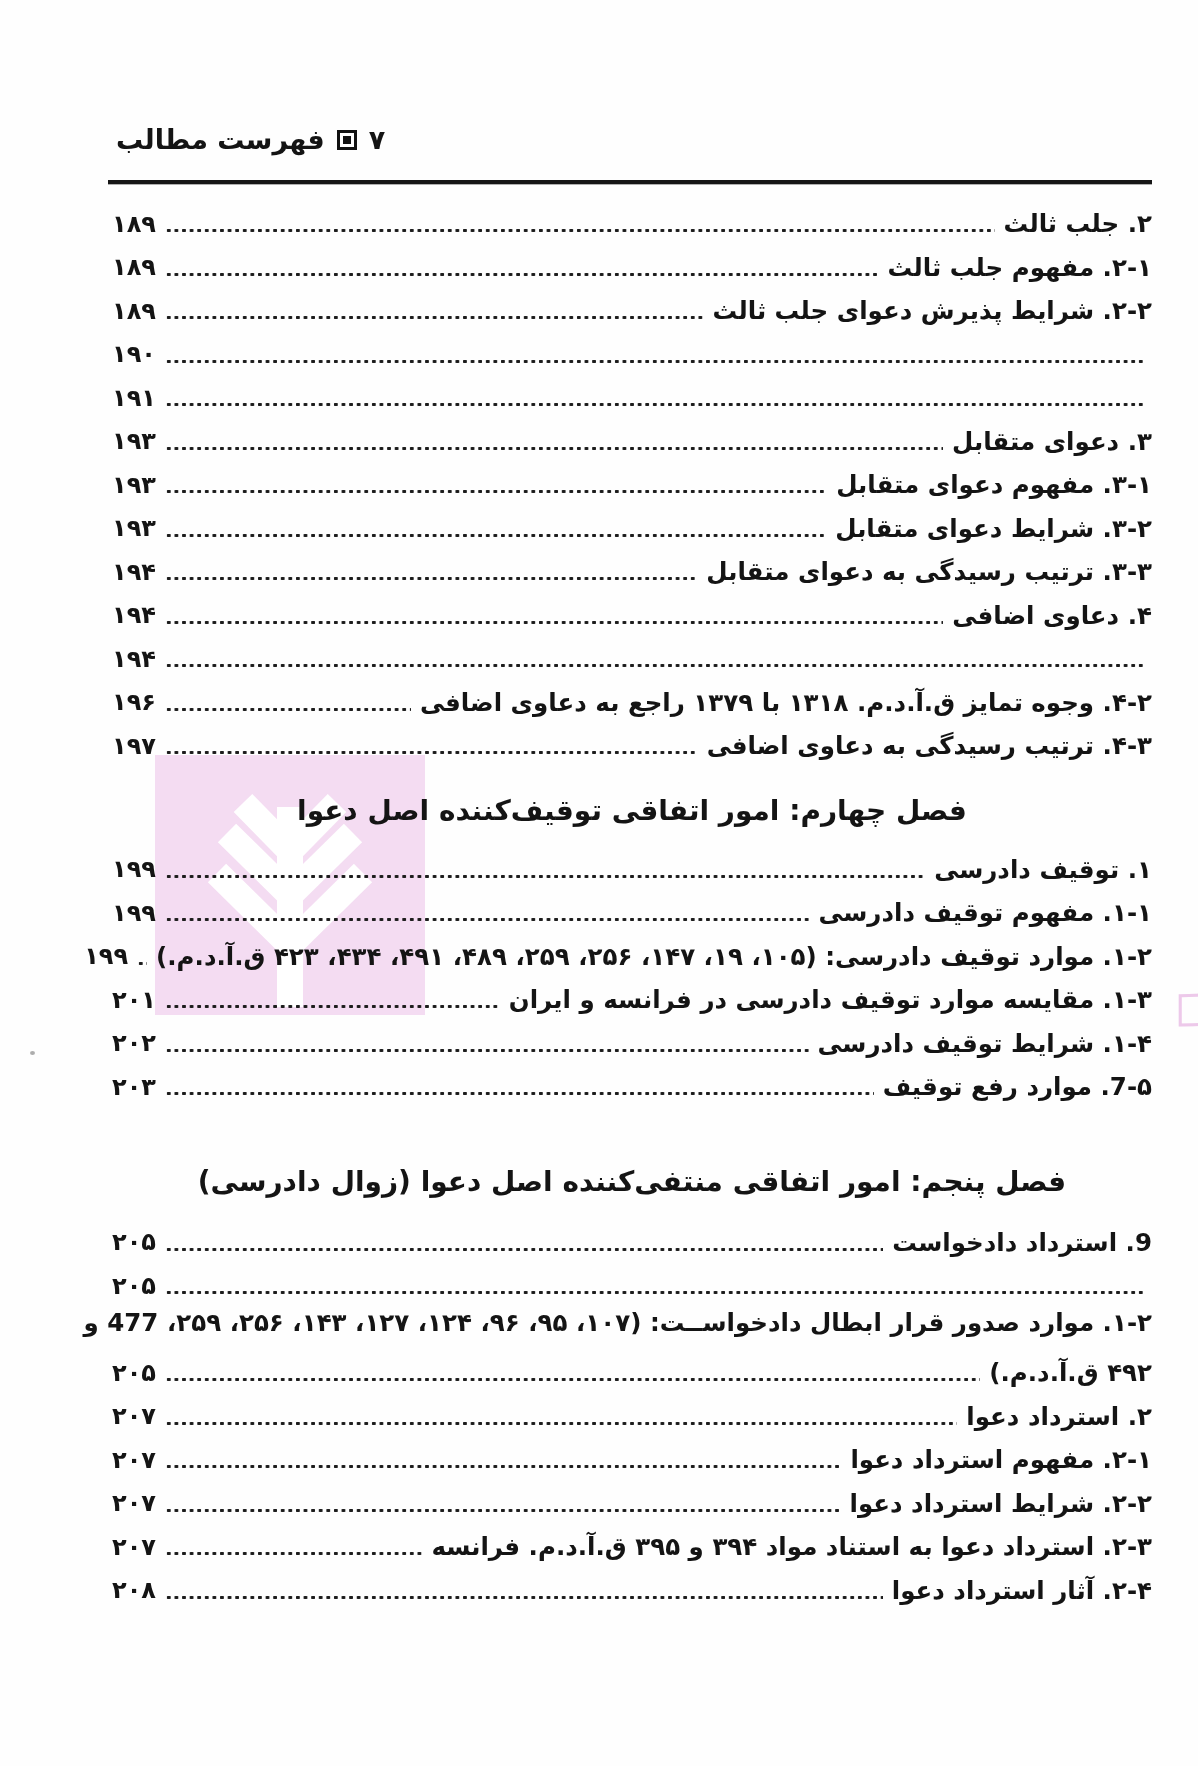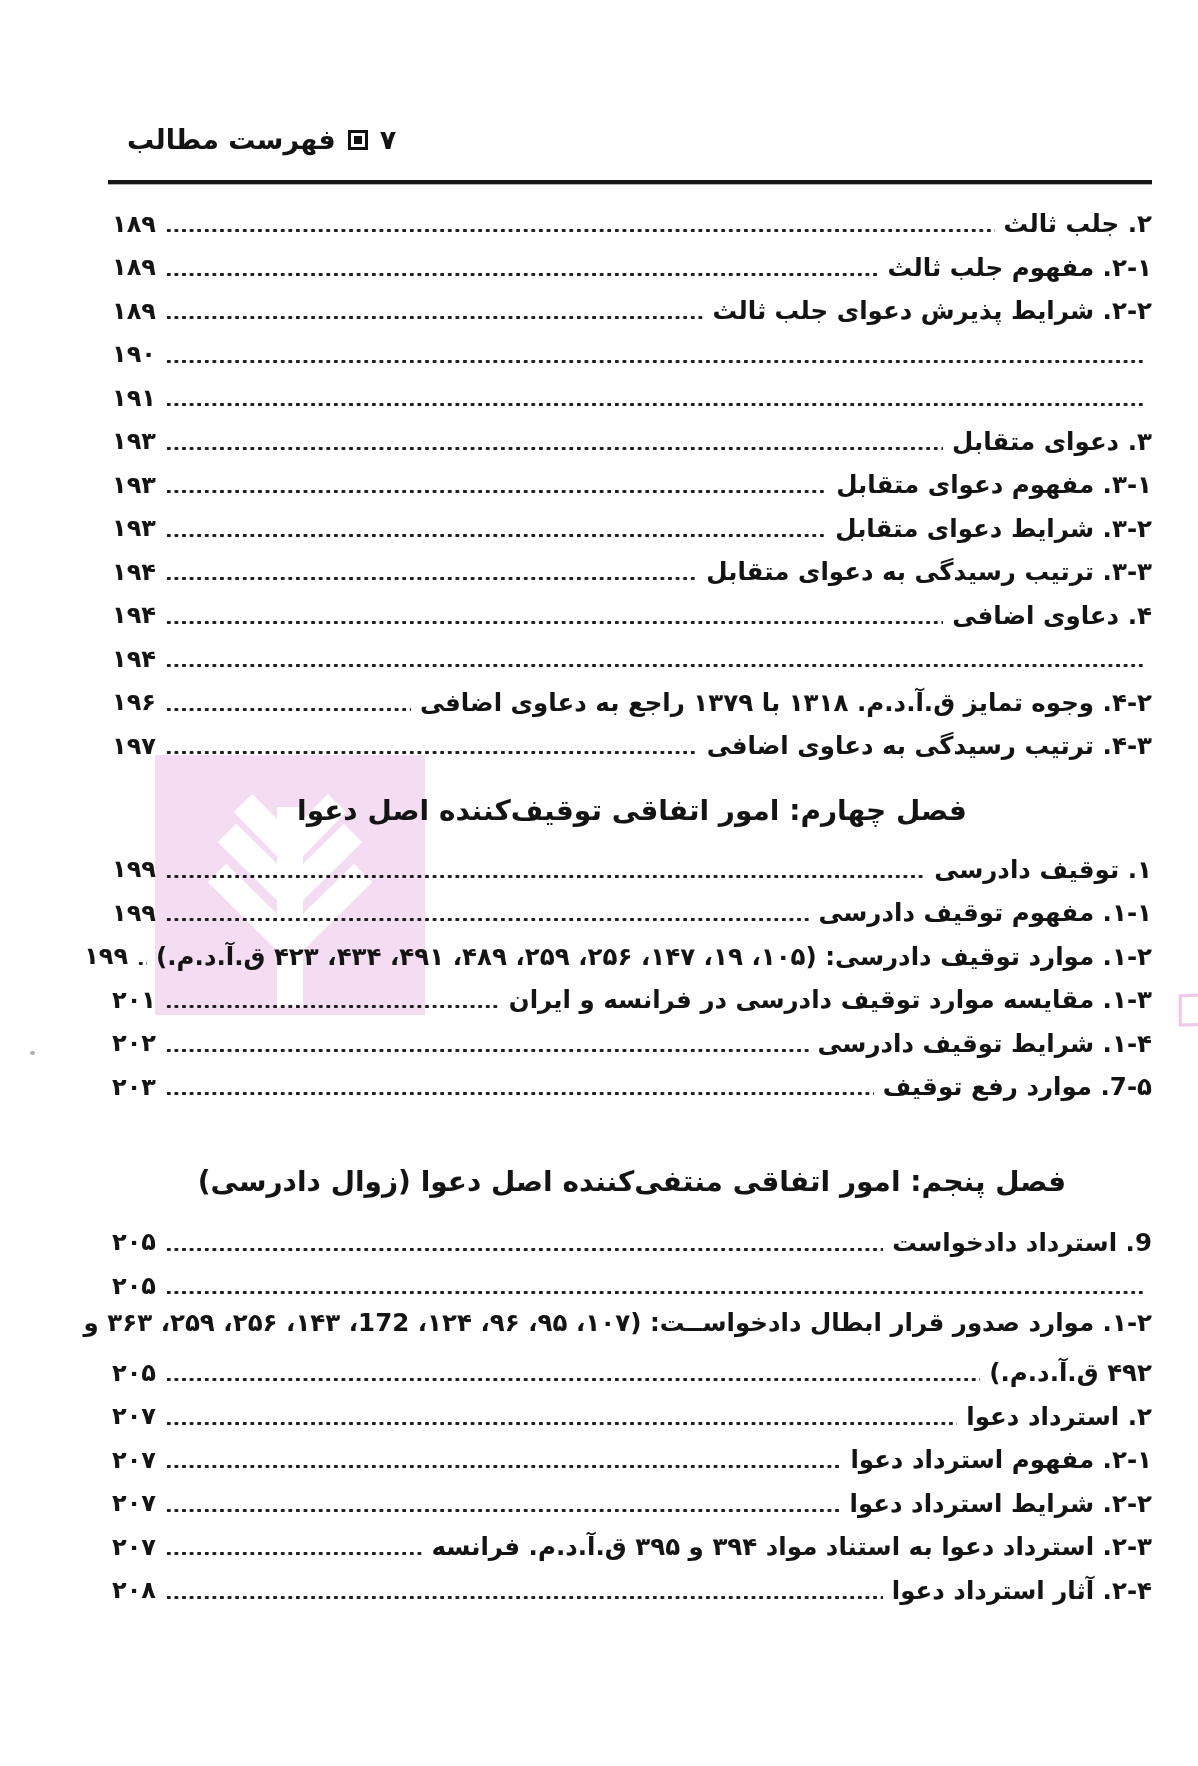--- a/index.html
+++ b/index.html
@@ -7,21 +7,21 @@
     position:relative; width:1198px; height:1766px; margin:0 auto;
     background:#fefefe; overflow:hidden; color:#141414;
     font-family:"DejaVu Sans", sans-serif;
   }
   
   .watermark{position:absolute; top:0; left:0; width:100%; height:100%; z-index:1; pointer-events:none;}
   .wm-square{position:absolute; left:155px; top:755px; width:270px; height:260px;}
   .wm-text{position:absolute; left:470px; top:700px;}
   
   .header{
-    position:absolute; left:127px; top:124px; z-index:2;
+    position:absolute; left:116px; top:124px; z-index:2;
     display:flex; align-items:center; gap:10px;
     font-size:27px; font-weight:bold;
   }
   .ornament{
     width:20px; height:20px; border:3px solid #111; box-sizing:border-box;
     display:flex; align-items:center; justify-content:center; margin:0 2px;
   }
   .ornament-inner{width:8px; height:8px; background:#111;}
   .header-rule{
     position:absolute; left:108px; top:180px; width:1044px; height:4px;
@@ -189,21 +189,21 @@
       <div class="chapter second">فصل پنجم: امور اتفاقی منتفی‌کننده اصل دعوا (زوال دادرسی)</div>
       <div class="row">
         <span class="label">9. استرداد دادخواست</span>
         <span class="leader"></span>
         <span class="pg">۲۰۵</span>
       </div>
       <div class="row">
         <span class="leader"></span>
         <span class="pg">۲۰۵</span>
       </div>
-      <div class="row cont-first"><span class="label">۱-۲. موارد صدور قرار ابطال دادخواســت: (۱۰۷، ۹۵، ۹۶، ۱۲۴، 172، ۱۴۳، ۲۵۶، ۲۵۹، ۳۶۳ و</span></div>
+      <div class="row cont-first"><span class="label">۱-۲. موارد صدور قرار ابطال دادخواســت: (۱۰۷، ۹۵، ۹۶، ۱۲۴، ۱۲۷، ۱۴۳، ۲۵۶، ۲۵۹، 477 و</span></div>
       <div class="row">
         <span class="label">۴۹۲ ق.آ.د.م.)</span>
         <span class="leader"></span>
         <span class="pg">۲۰۵</span>
       </div>
       <div class="row">
         <span class="label">۲. استرداد دعوا</span>
         <span class="leader"></span>
         <span class="pg">۲۰۷</span>
       </div>

